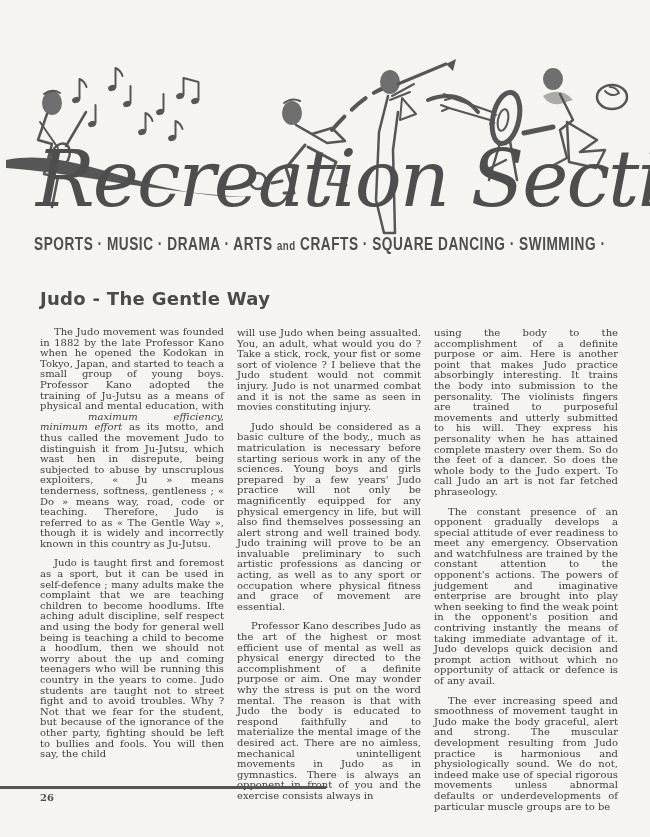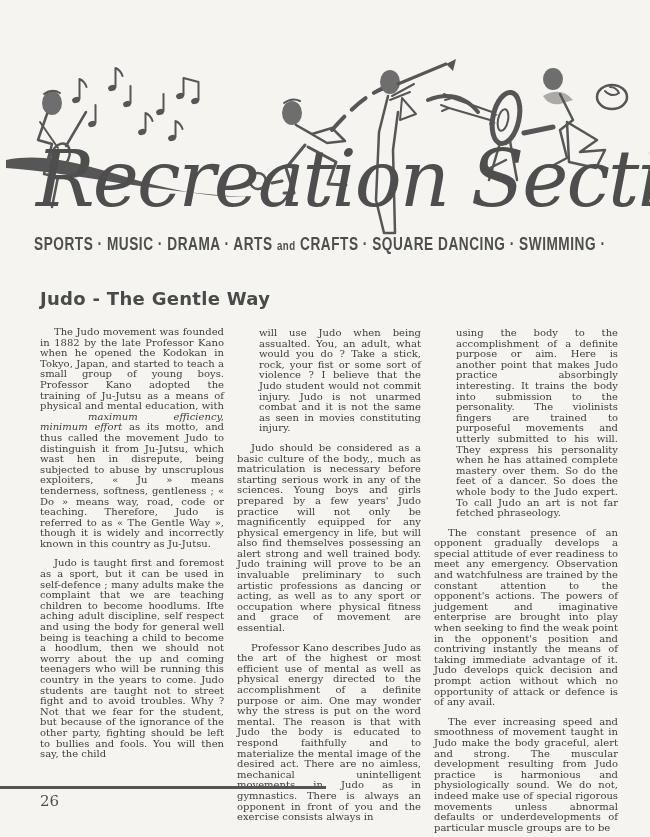--- a/index.html
+++ b/index.html
@@ -30,27 +30,27 @@
   .col.pad { padding-top:40px; }
   .headline {
     font-family:"DejaVu Sans", sans-serif; font-weight:700;
     font-size:18px; letter-spacing:0.3px; color:#4a4a4a;
     margin:0 0 18px 0; white-space:nowrap;
   }
   .cols p {
     margin:0 0 9px 0; text-align:justify;
     font-size:10px; line-height:10.6px; color:#3e3e3e; text-indent:14px;
   }
-  .cols p.cont { text-indent:0;margin-left:22px; }
+  .cols p.cont { text-indent:0; }
   .ital { font-style:italic;margin-left:48px; }
   
   .footer-rule { position:absolute; left:0; top:786px; width:326px; height:3px; background:#555; }
   .page-number {
     position:absolute; left:40px; top:792px;
-    font-family:"DejaVu Serif", serif; font-size:15px; color:#4e4e4e;
+    font-family:"DejaVu Serif", serif; font-size:10px; color:#4e4e4e;font-weight:bold;
   }
 </style>
 </head>
 <body>
 
 <div class="page">
 
   <svg class="header-art" viewBox="0 0 650 265" xmlns="http://www.w3.org/2000/svg" fill="none" stroke="#565656" stroke-width="2.5" stroke-linecap="round" stroke-linejoin="round">
 
     <g>

